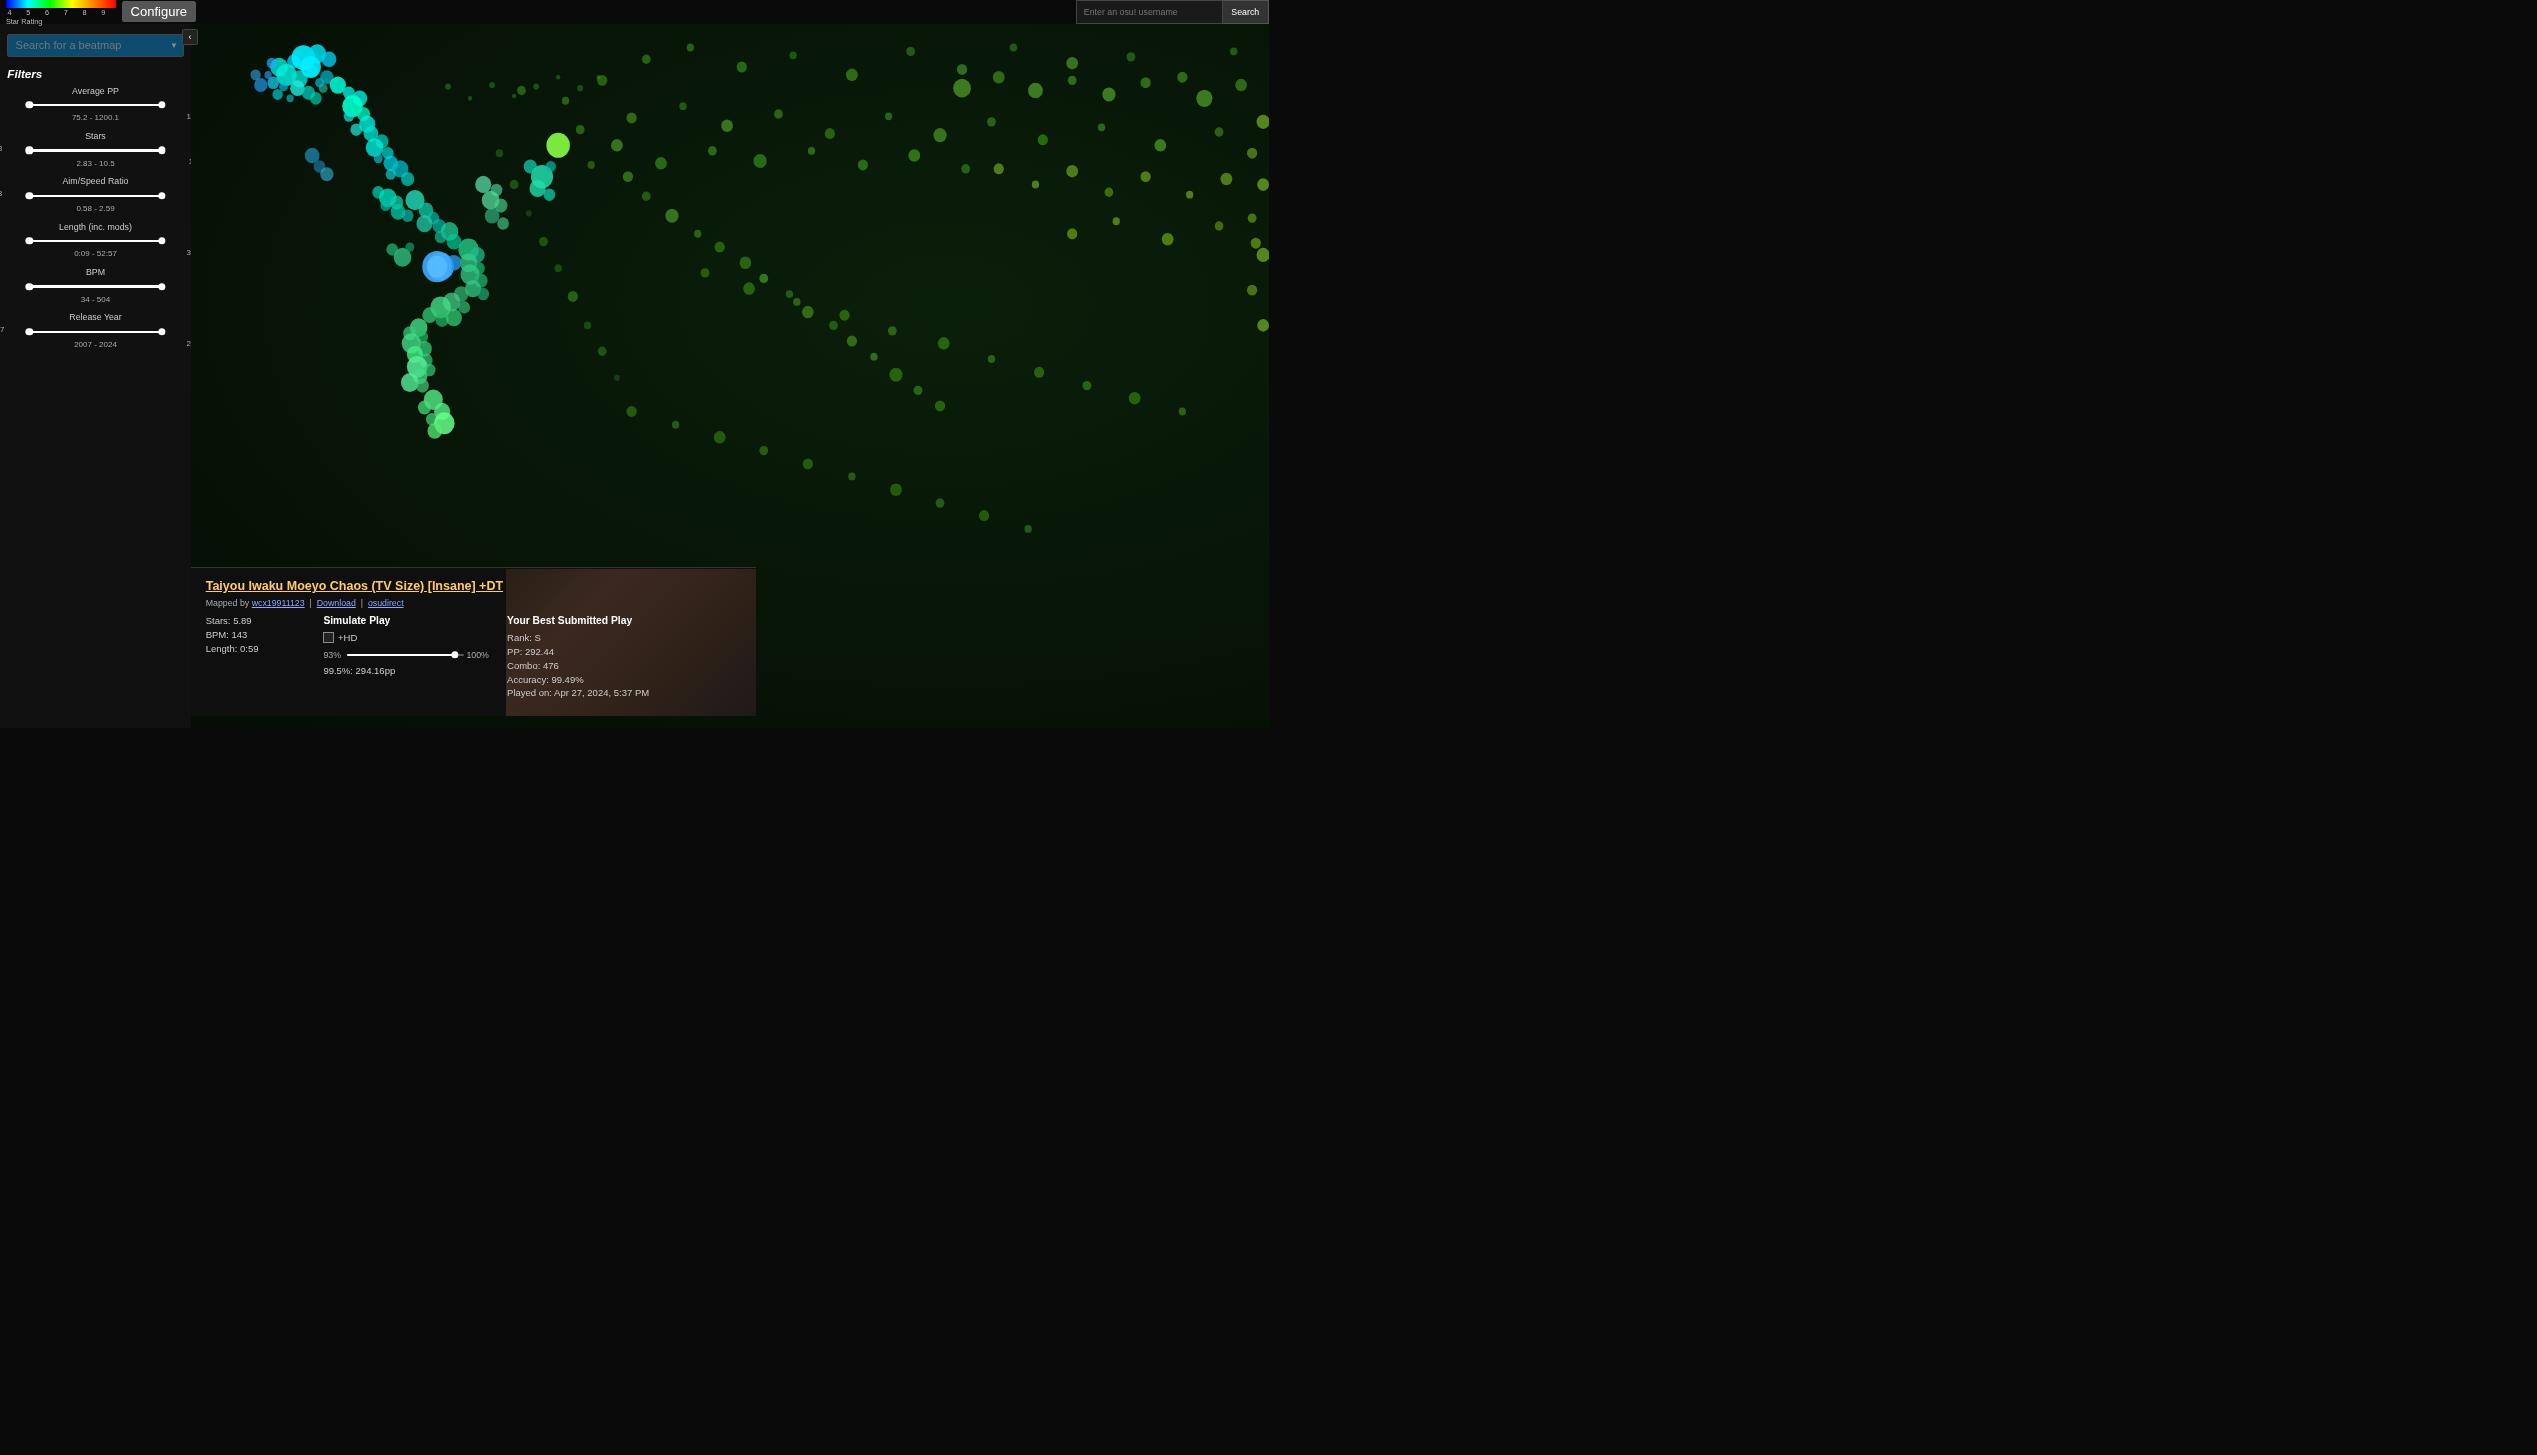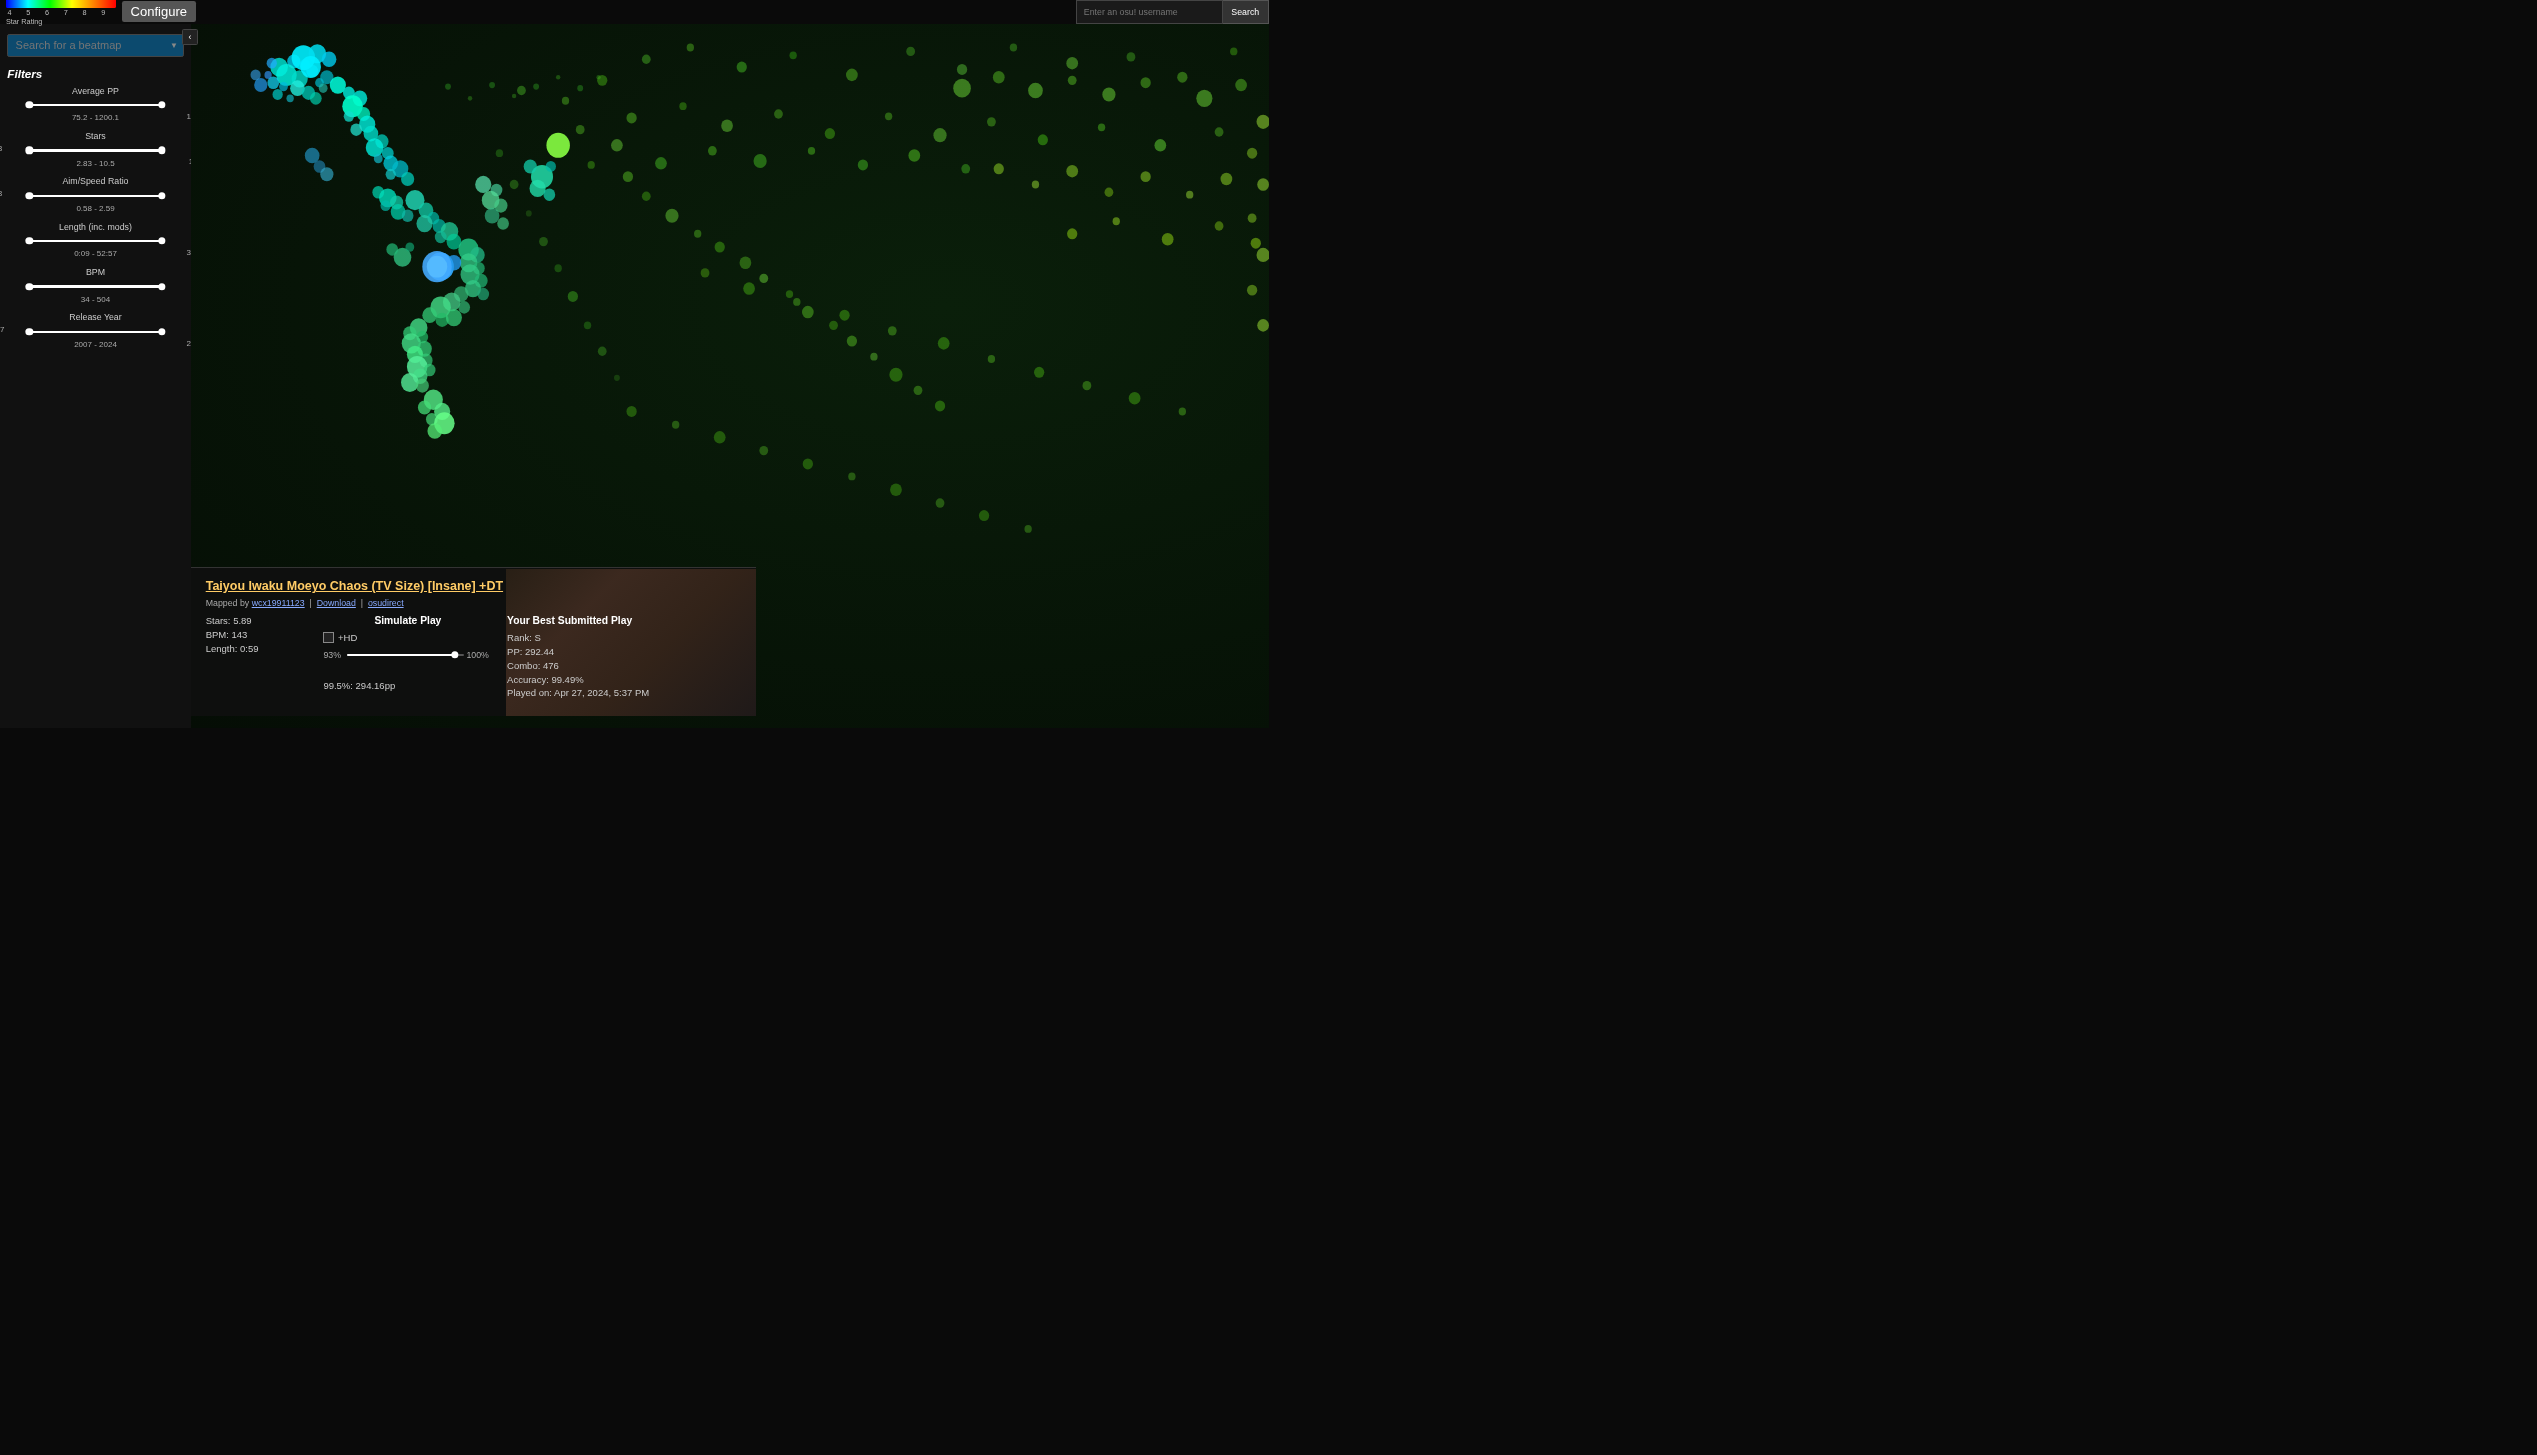--- a/index.html
+++ b/index.html
@@ -278,21 +278,20 @@
 
     #simulate-col {
       min-width: 169px;
     }
 
     #simulate-title {
       font-size: 10.3px;
       font-weight: bold;
       color: #fff;
       margin-bottom: 5.9px;
-      text-align: center;
     }
 
     .checkbox-row {
       display: flex;
       align-items: center;
       gap: 4.4px;
       margin-bottom: 7.3px;
     }
 
     .checkbox-box {
@@ -305,21 +304,21 @@
 
     .checkbox-label {
       font-size: 9.5px;
       color: #ccc;
     }
 
     #accuracy-slider-row {
       display: flex;
       align-items: center;
       gap: 2px;
-      margin-bottom: 20px;
+      margin-bottom: 5px;
     }
 
     #acc-label-left {
       font-size: 8.8px;
       color: #aaa;
       min-width: 22px;
     }
 
     #acc-slider-track {
       flex: 1;

